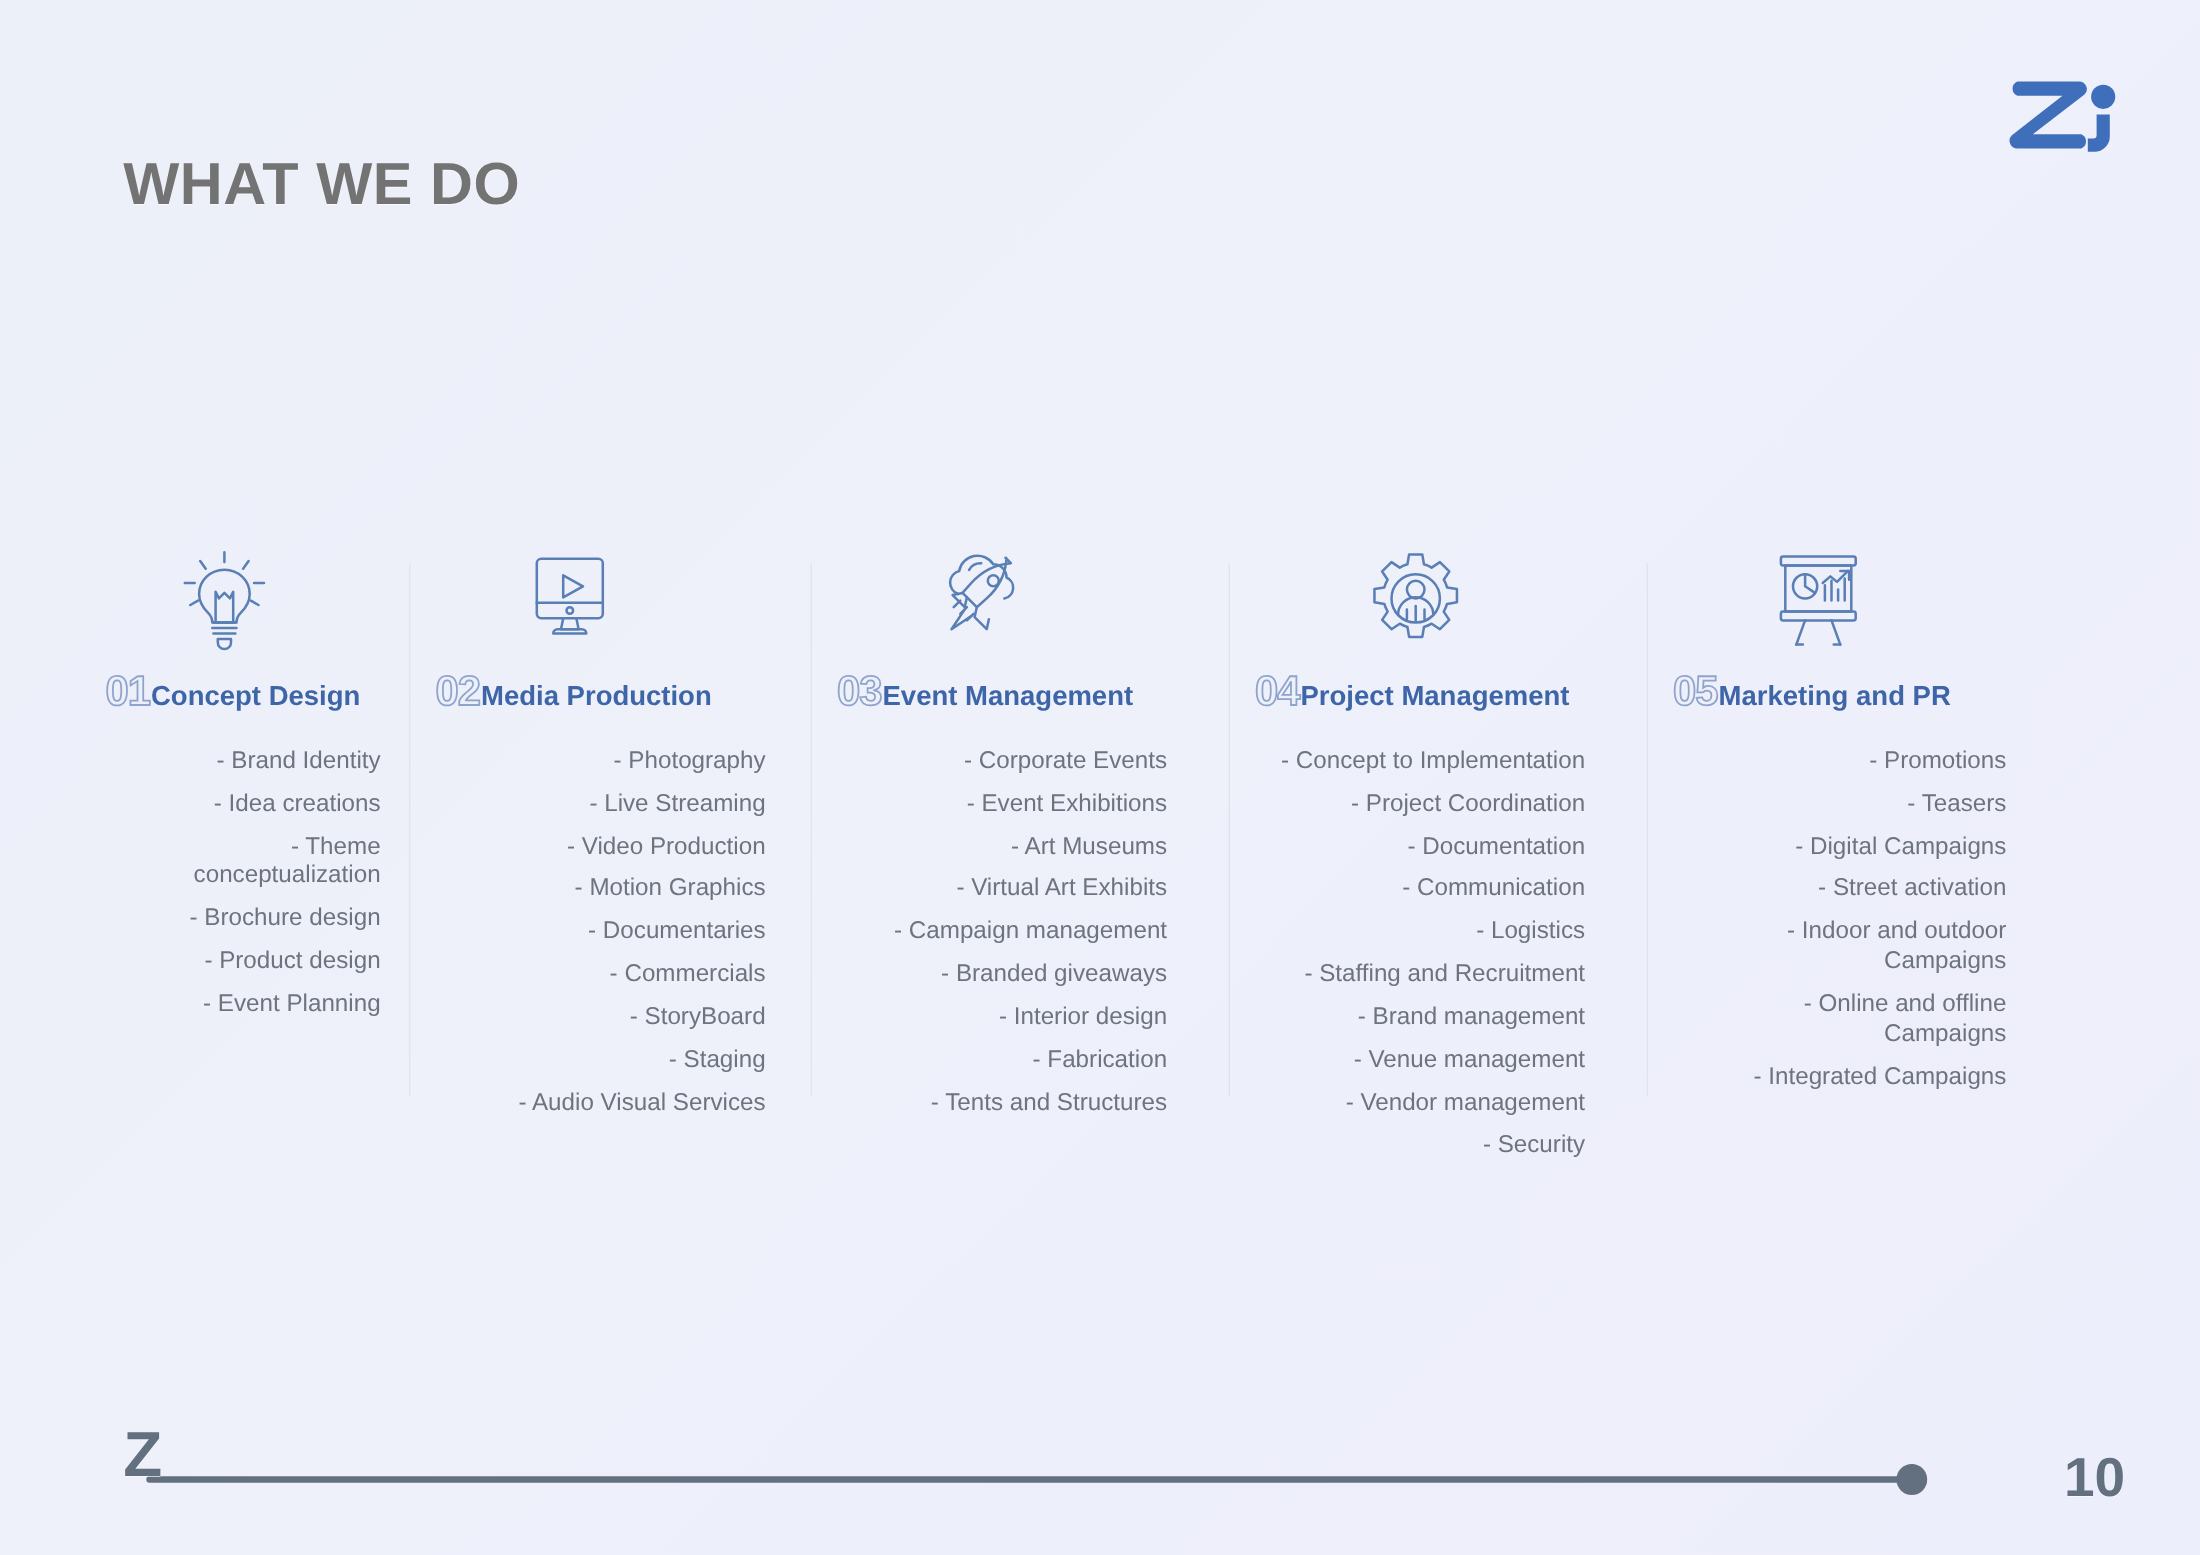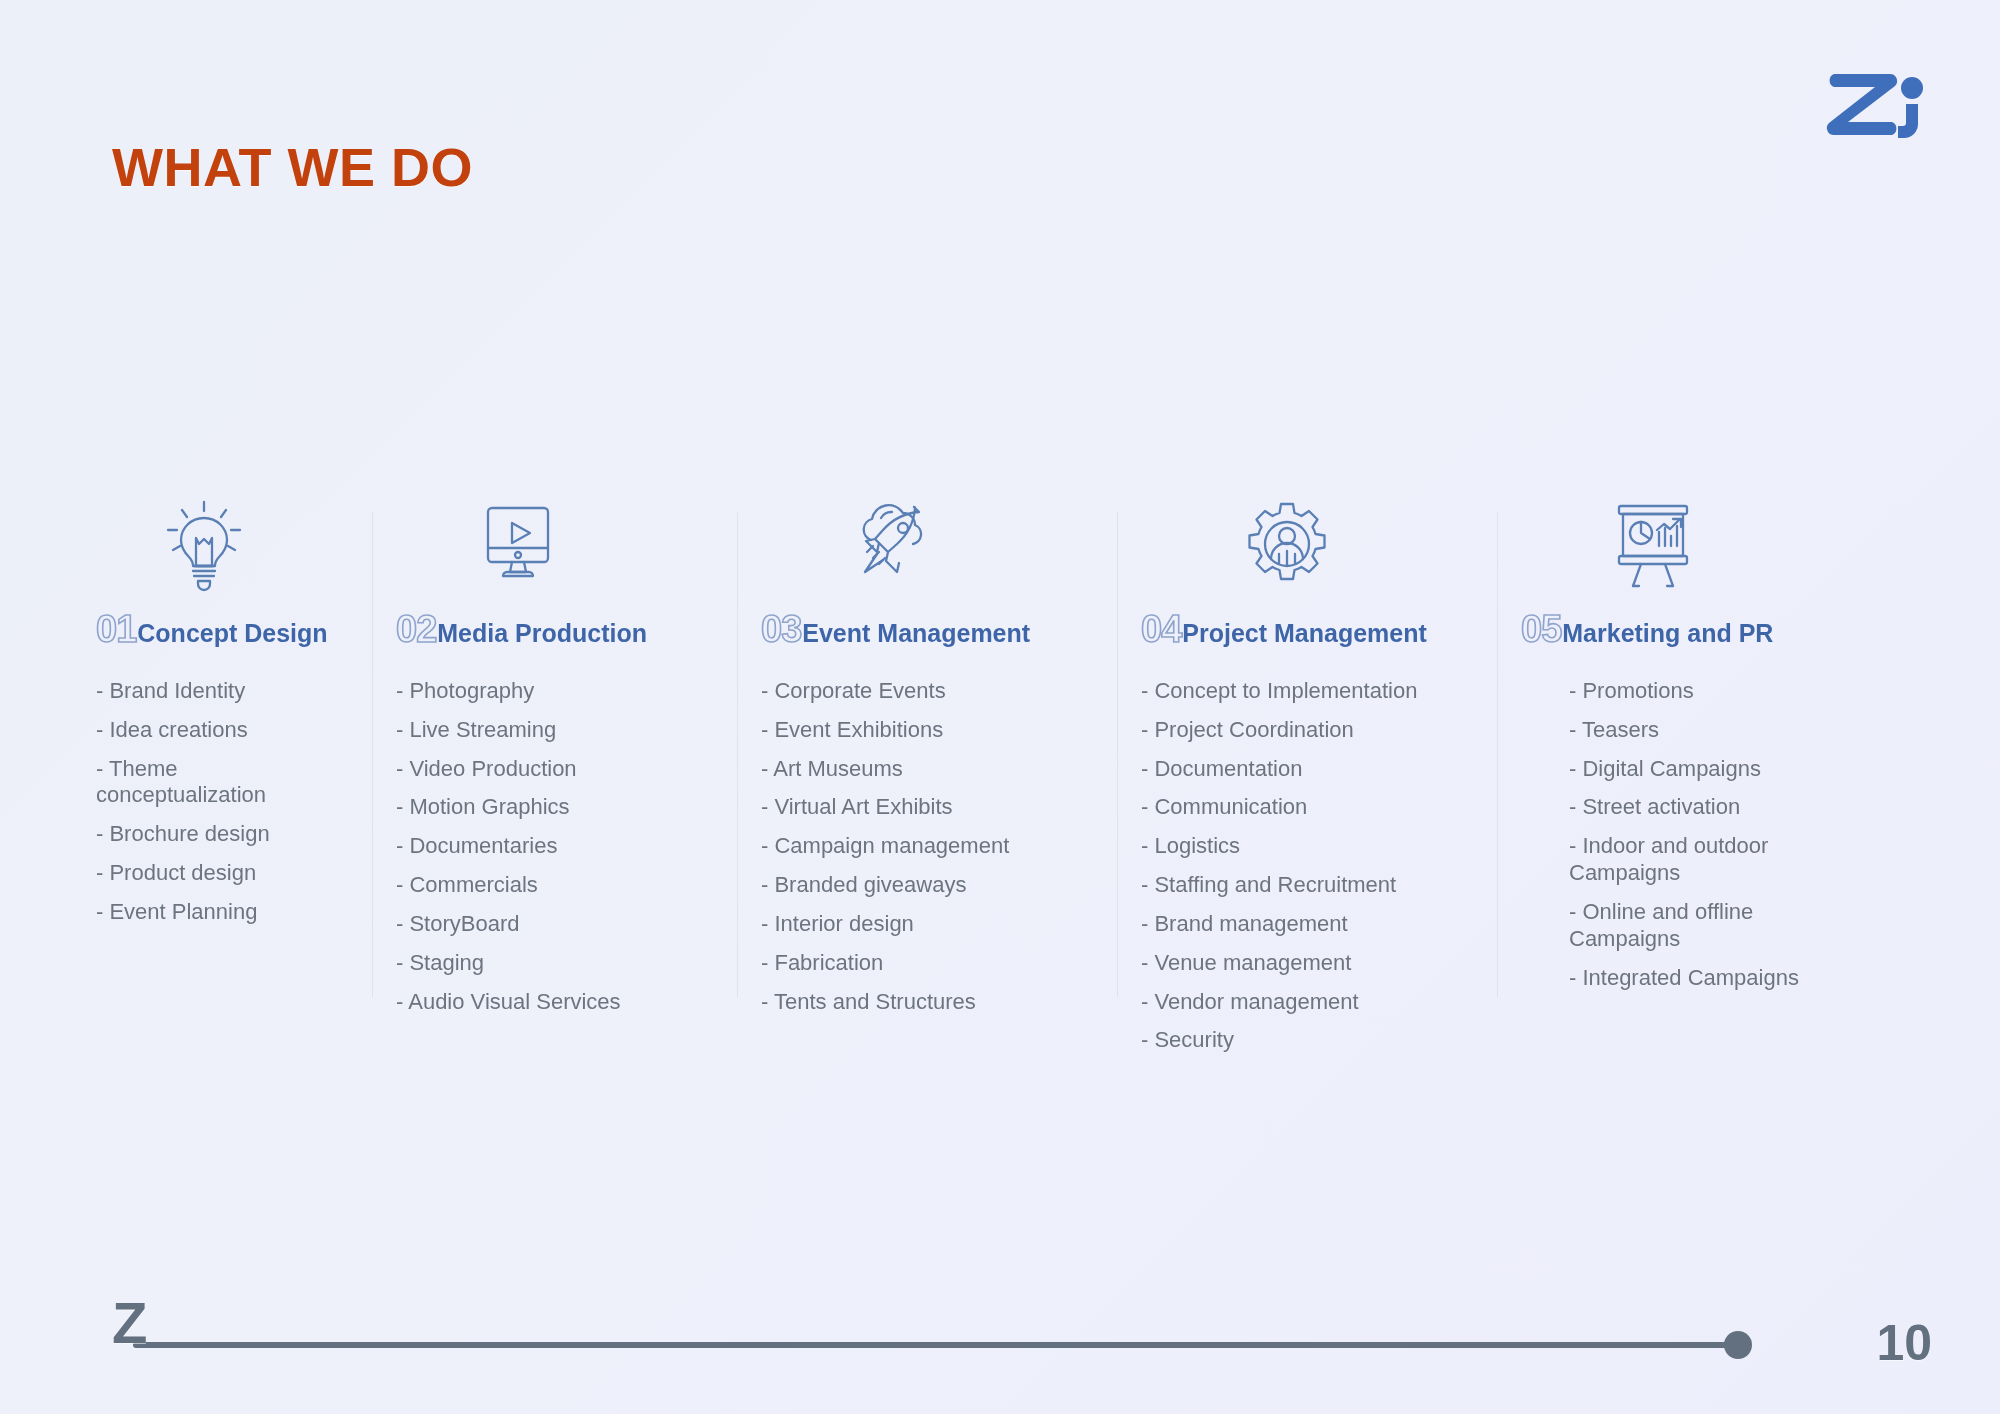--- a/index.html
+++ b/index.html
@@ -8,21 +8,21 @@
     font-family: "Liberation Sans", sans-serif;
     background: linear-gradient(135deg, #ecf0f9 0%, #eef0fa 45%, #edeefb 100%);
     position: relative;
     overflow: hidden;
   }
 
   
   #page-title {
     position:absolute; left:112px; top:136px;
     font-size:54px; font-weight:700; letter-spacing:0.5px;
-    color:#c2410c;
+    color:#737373;
     text-shadow: 0 1px 0 rgba(255,255,255,0.55);
   }
   #brand-logo {
     position:absolute; right:60px; top:60px;
     width:120px; height:80px;
   }
 
   
   #columns {
     position:absolute; left:96px; top:490px;
@@ -83,20 +83,21 @@
   .item-list {
     list-style:none;
     margin-top:30px;
   }
   .item-list li {
     font-size:22px;
     color:#6d7480;
     line-height:1.22;
     margin-bottom:12px;
     max-width:300px;
+    text-align:right;
   }
   .col-0 .item-list li { max-width:250px; }
   .col-4 .item-list li { max-width:255px;margin-left:48px; }
 
   
   #footer { position:absolute; left:0; bottom:0; width:2000px; height:140px; }
   #footer-z {
     position:absolute; left:112px; bottom:62px;
     font-size:58px; font-weight:700; color:#63707f;
     line-height:1;

